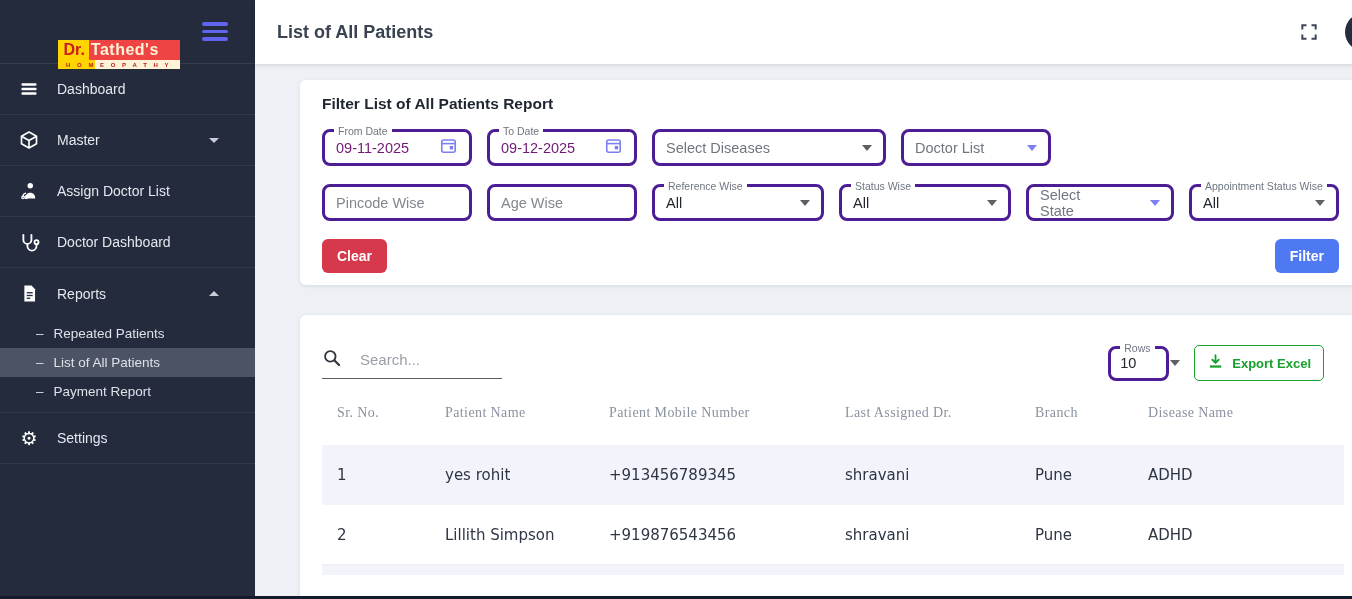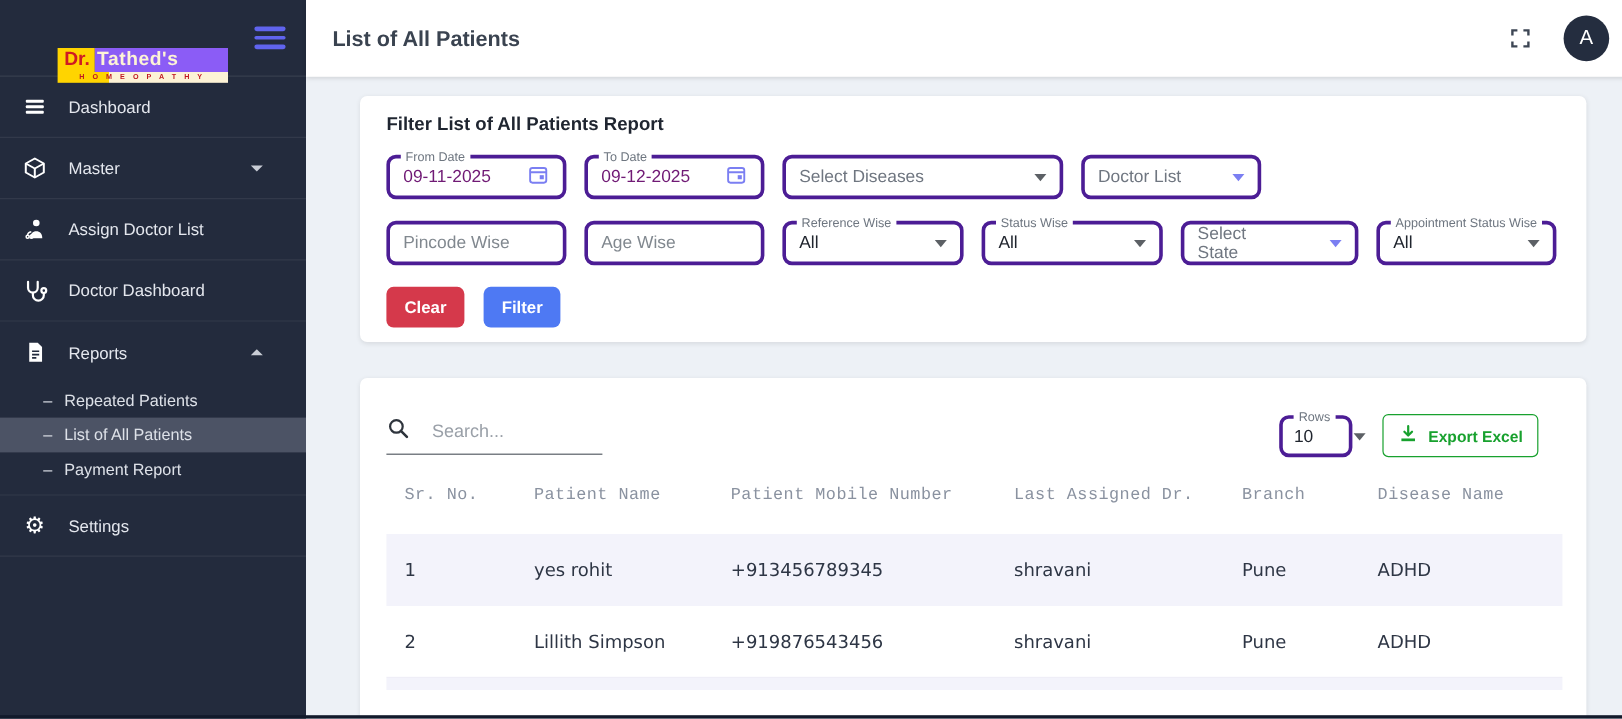--- a/index.html
+++ b/index.html
@@ -2,24 +2,24 @@
 <html><head>
 <meta charset="utf-8">
 <style>
   * { margin:0; padding:0; box-sizing:border-box; }
   html,body { width:1352px; height:599px; overflow:hidden; font-family:"Liberation Sans", sans-serif; background:#edf1f6; }
   .page { width:1352px; height:599px; display:flex; position:relative; overflow:hidden; }
 
   
   .sidebar { width:255px; min-width:255px; background:#232b3d; height:100%; color:#e4e7ee; }
   .side-head { height:64px; display:flex; align-items:center; justify-content:center; gap:22px; border-bottom:1px solid rgba(255,255,255,0.09); padding-left:30px; }
-  .logo { width:142px; cursor:pointer;margin-top:45px; }
+  .logo { width:122px; cursor:pointer;margin-top:45px; }
   .logo-top { display:flex; }
   .logo-dr { background:#ffd400; color:#cf1a23; font-weight:bold; font-size:16px; padding:1px 4px 1px 6px; }
-  .logo-name { background:#8b5cf6; color:#fdf3d6; font-weight:bold; font-size:16px; padding:1px 8px 1px 2px; flex:1; letter-spacing:0.5px; }
+  .logo-name { background:#ef4444; color:#fdf3d6; font-weight:bold; font-size:16px; padding:1px 8px 1px 2px; flex:1; letter-spacing:0.5px; }
   .logo-sub { background:linear-gradient(90deg,#ffd400 0 30%,#fdf3d6 30% 100%); color:#c01822; font-size:6px; font-weight:bold; letter-spacing:2.5px; text-align:center; padding:2px 0 1px 0; }
   .burger { display:flex; flex-direction:column; gap:4px; cursor:pointer; }
   .burger span { display:block; width:26px; height:3.5px; background:#6064ee; border-radius:2px; }
 
   .nav-item { height:51px; display:flex; align-items:center; gap:17px; padding:0 36px 0 18px; border-bottom:1px solid rgba(255,255,255,0.07); font-size:14px; cursor:pointer; }
   .nav-item .ilabel { flex:1; }
   .icn { width:22px; height:22px; display:flex; align-items:center; justify-content:center; }
   .caret-down { width:0; height:0; border-left:5px solid transparent; border-right:5px solid transparent; border-top:5px solid #c9cdd6; }
   .caret-up { width:0; height:0; border-left:5px solid transparent; border-right:5px solid transparent; border-bottom:5px solid #c9cdd6; }
   .submenu { border-bottom:1px solid rgba(255,255,255,0.07); padding-bottom:6px; }
@@ -43,39 +43,39 @@
   .frow { display:flex; gap:15px; }
   .frow2 { margin-top:18px; }
   .field { position:relative; height:37px; border:3px solid #4c1d95; border-radius:8px; background:#fff; display:flex; align-items:center; padding:0 11px; cursor:pointer;gap:28px; }
   .field .flabel { position:absolute; top:-7px; left:9px; background:#fff; padding:0 4px; font-size:10.5px; color:#6e7680; pointer-events:none; }
   .field input { border:none; outline:none; width:100%; font-size:14.5px; font-weight:500; color:#701a75; font-family:"Liberation Sans", sans-serif; background:transparent; }
   .field input::placeholder { color:#81888f; font-weight:400; }
   .val { flex:1; font-size:14.5px; font-weight:500; color:#20252e; }
   .ph  { flex:1; font-size:14.5px; color:#6f7680; }
   .chev { width:0; height:0; border-left:5.5px solid transparent; border-right:5.5px solid transparent; border-top:6px solid #5c6065; margin-left:6px; }
   .chev.purple { border-top-color:#7b7ff2; }
-  .w150 {width:150px;} .w234 {width:234px;} .w148 {width:148px;} .w151 {width:151px;}
-  .btn-row { display:flex; justify-content:flex-start; gap:16px; margin-top:18px; }
+  .w150 {width:150px;} .w234 {width:234px;} .w148 {width:148px;} .w151 {width:172px;}
+  .btn-row { display:flex; justify-content:space-between; gap:16px; margin-top:18px; }
   .btn { border:none; border-radius:6px; color:#fff; font-size:14px; font-weight:bold; padding:9px 15px; cursor:pointer; font-family:"Liberation Sans", sans-serif; }
   .btn-clear { background:#d5394b; }
   .btn-filter { background:#4e79f3; }
 
   
   .table-card { margin-top:30px; padding:30px 20px 0 22px; height:400px; }
   .tc-top { display:flex; align-items:center; justify-content:space-between; }
   .searchbox { display:flex; align-items:center; gap:18px; width:180px; border-bottom:1.5px solid #595f66; padding-bottom:6px; }
   .searchbox input { border:none; outline:none; font-size:15px; color:#333; width:100%; font-family:"Liberation Sans", sans-serif; }
   .searchbox input::placeholder { color:#9aa0a8; }
-  .tc-right { display:flex; align-items:flex-end; gap:25px; margin-right:20px; }
+  .tc-right { display:flex; align-items:center; gap:25px; margin-right:20px; }
   .rows-field { width:61px; height:35px; padding:0 9px; }
   .export-btn { display:flex; align-items:center; gap:8px; background:#fff; border:1.5px solid #18a12e; border-radius:5px; color:#18a12e; font-weight:bold; font-size:13px; padding:7px 12px; cursor:pointer; font-family:"Liberation Sans", sans-serif; }
 
   .grid-row { display:grid; grid-template-columns:108px 164px 236px 190px 113px 1fr; align-items:center; }
   .grid-row > div { padding-left:15px; }
-  .thead { height:64px; font-size:14px; color:#8a92a0; font-family:Liberation Mono, monospace; letter-spacing:0.4px; }
+  .thead { height:64px; font-size:14px; color:#8a92a0; font-family:Liberation Serif, serif; letter-spacing:0.4px; }
   .trow { height:60px; font-size:15px; color:#2e3645; font-family:"DejaVu Sans", sans-serif; }
   .trow.alt { background:#f3f3fb; }
   .trow.plain { background:#fff; border-bottom:1px solid #efeef7; }
   .row-partial { height:10px; background:#f3f3fb; margin-top:0; }
 
   .bottom-bar { position:absolute; bottom:0; left:0; width:100%; height:3px; background:#121a2b; z-index:5; }
 </style>
 </head>
 <body>
 

